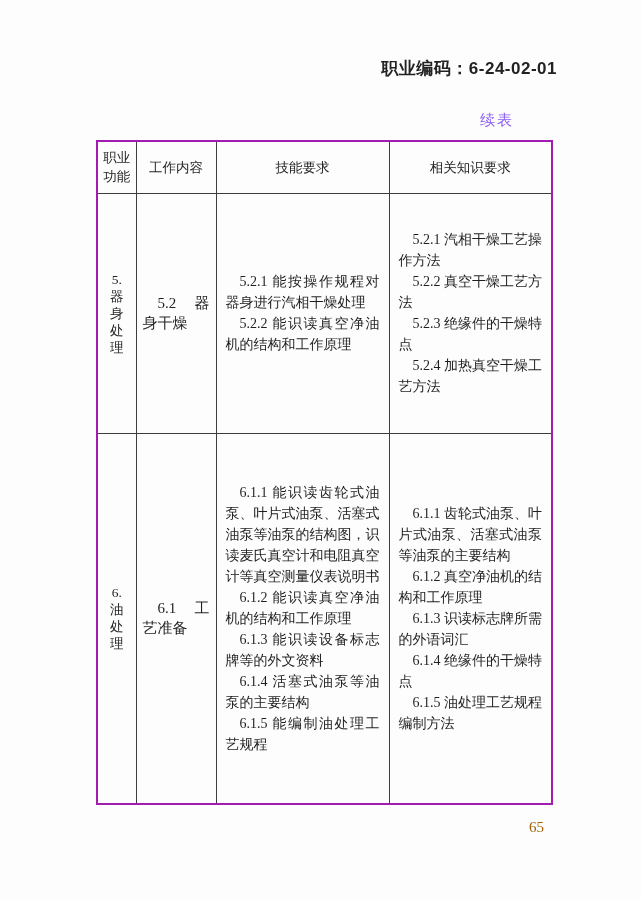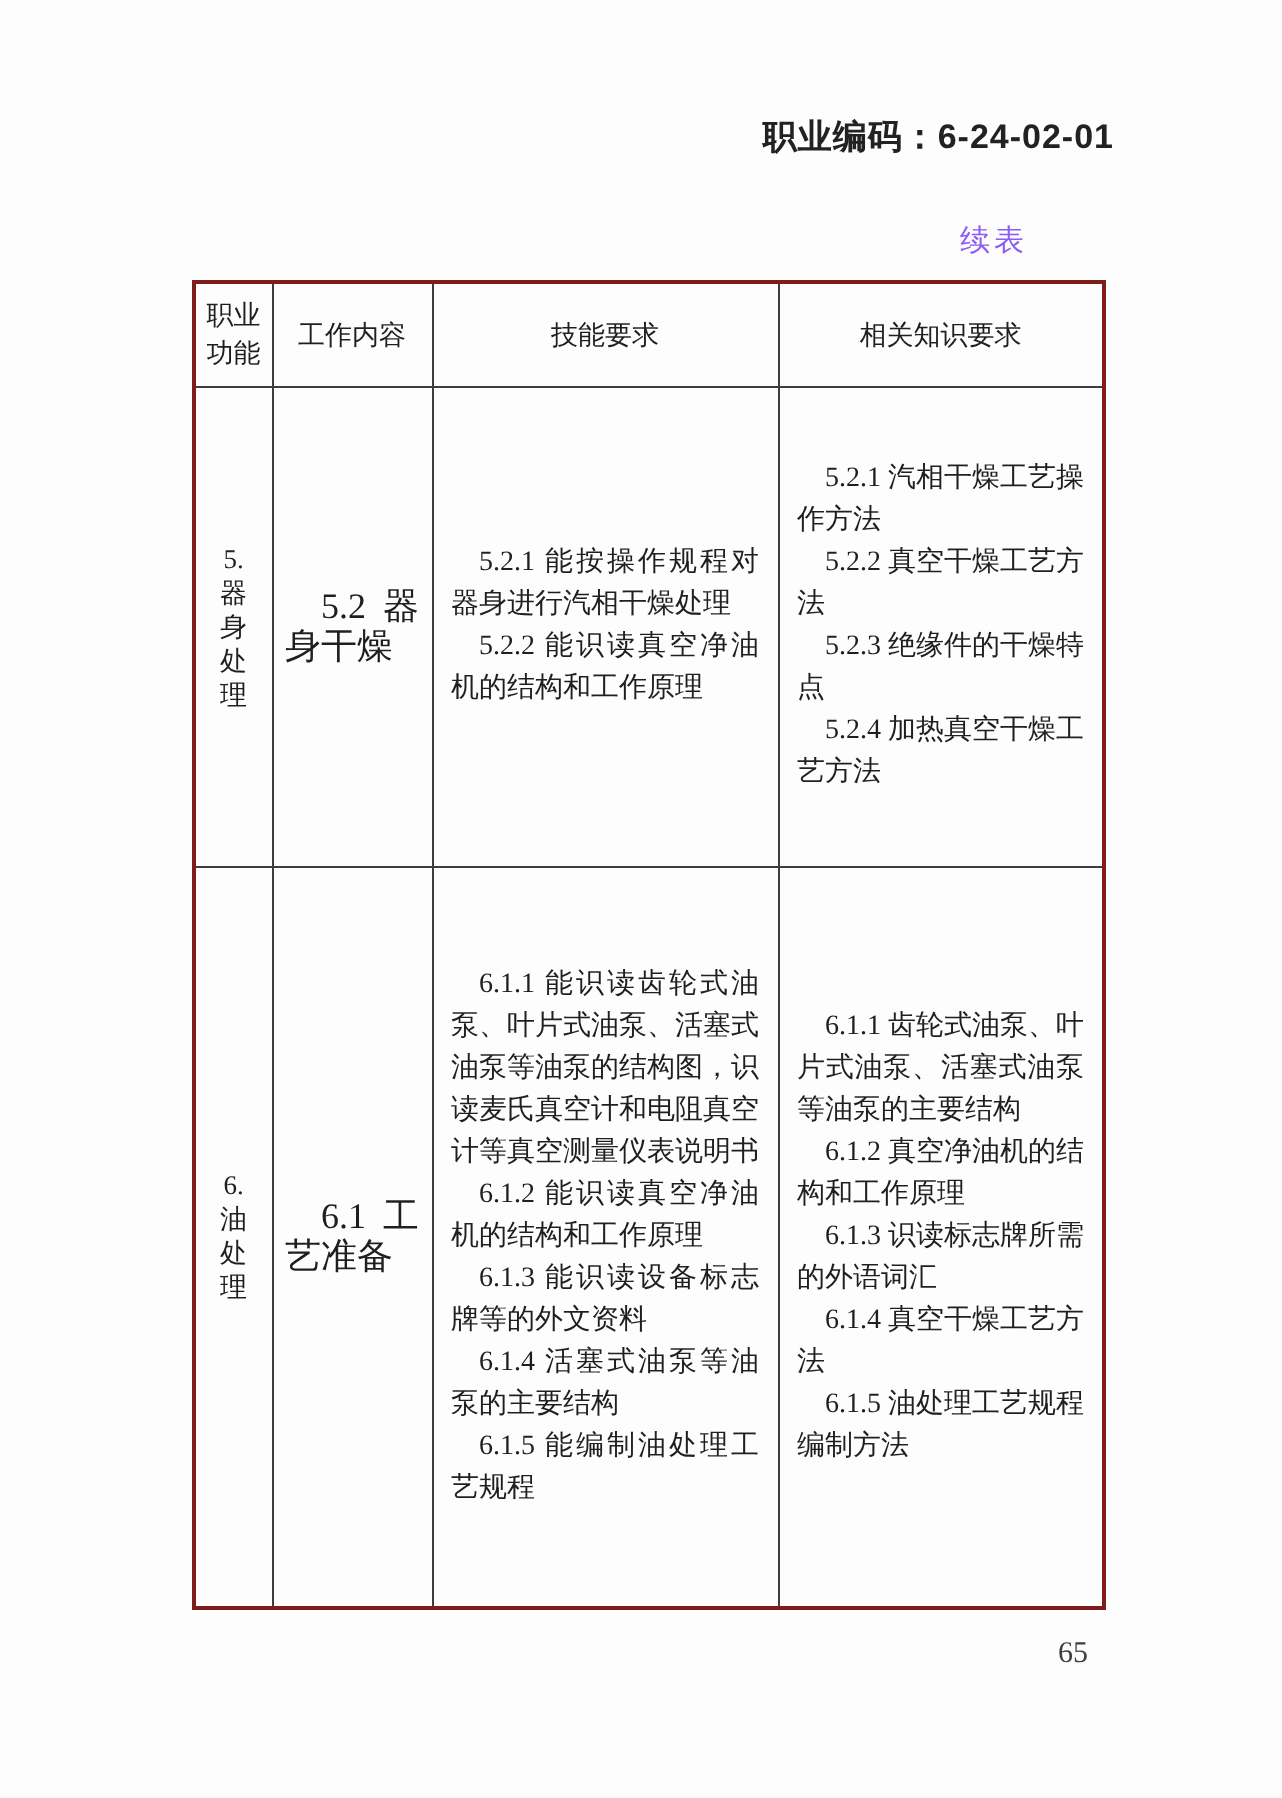--- a/index.html
+++ b/index.html
@@ -34,21 +34,21 @@
     letter-spacing: 2px;
     color: #8b5cf6;
   }
   table.std-table {
     position: absolute;
     left: 96px;
     top: 140px;
     width: 455px;
     border-collapse: collapse;
     table-layout: fixed;
-    border: 2px solid #7f1d1d;
+    border: 2px solid #a21caf;
     background: #fdfdfd;
   }
   table.std-table th,
   table.std-table td {
     border: 1px solid #3d3d3d;
     vertical-align: middle;
   }
   thead tr { height: 52px; }
   tr.row0 { height: 240px; }
   tr.row1 { height: 371px; }
@@ -68,21 +68,21 @@
   }
   .func-num { display: block; }
   .func-name {
     width: 1em;
     margin: 0 auto;
     word-break: break-all;
     line-height: 17px;
   }
   td.work-cell {
     padding: 0 6px;
-    font-size: 18px;
+    font-size: 15px;
   }
   td.work-cell p {
     margin: 0;
     text-align: justify;
     text-indent: 1em;
     line-height: 20px;
   }
   td.req-cell {
     padding: 0 9px;
     font-size: 14px;
@@ -91,21 +91,21 @@
     margin: 0;
     text-align: justify;
     text-indent: 1em;
     line-height: 21px;
   }
   .page-number {
     position: absolute;
     top: 819px;
     left: 529px;
     font-size: 15px;
-    color: #404040;
+    color: #a16207;
   }
 </style>
 </head>
 <body>
 
 <div class="page">
   <div class="job-code">职业编码：6-24-02-01</div>
 
   <div class="continued">续表</div>
 
@@ -156,21 +156,21 @@
             <p>6.1.1 能识读齿轮式油泵、叶片式油泵、活塞式油泵等油泵的结构图，识读麦氏真空计和电阻真空计等真空测量仪表说明书</p>
             <p>6.1.2 能识读真空净油机的结构和工作原理</p>
             <p>6.1.3 能识读设备标志牌等的外文资料</p>
             <p>6.1.4 活塞式油泵等油泵的主要结构</p>
             <p>6.1.5 能编制油处理工艺规程</p>
           </td>
           <td class="req-cell">
             <p>6.1.1 齿轮式油泵、叶片式油泵、活塞式油泵等油泵的主要结构</p>
             <p>6.1.2 真空净油机的结构和工作原理</p>
             <p>6.1.3 识读标志牌所需的外语词汇</p>
-            <p>6.1.4 真空干燥工艺方法</p>
+            <p>6.1.4 绝缘件的干燥特点</p>
             <p>6.1.5 油处理工艺规程编制方法</p>
           </td>
         </tr>
       </tbody>
   </table>
 
   <div class="page-number">65</div>
 </div>
 
 </body></html>

